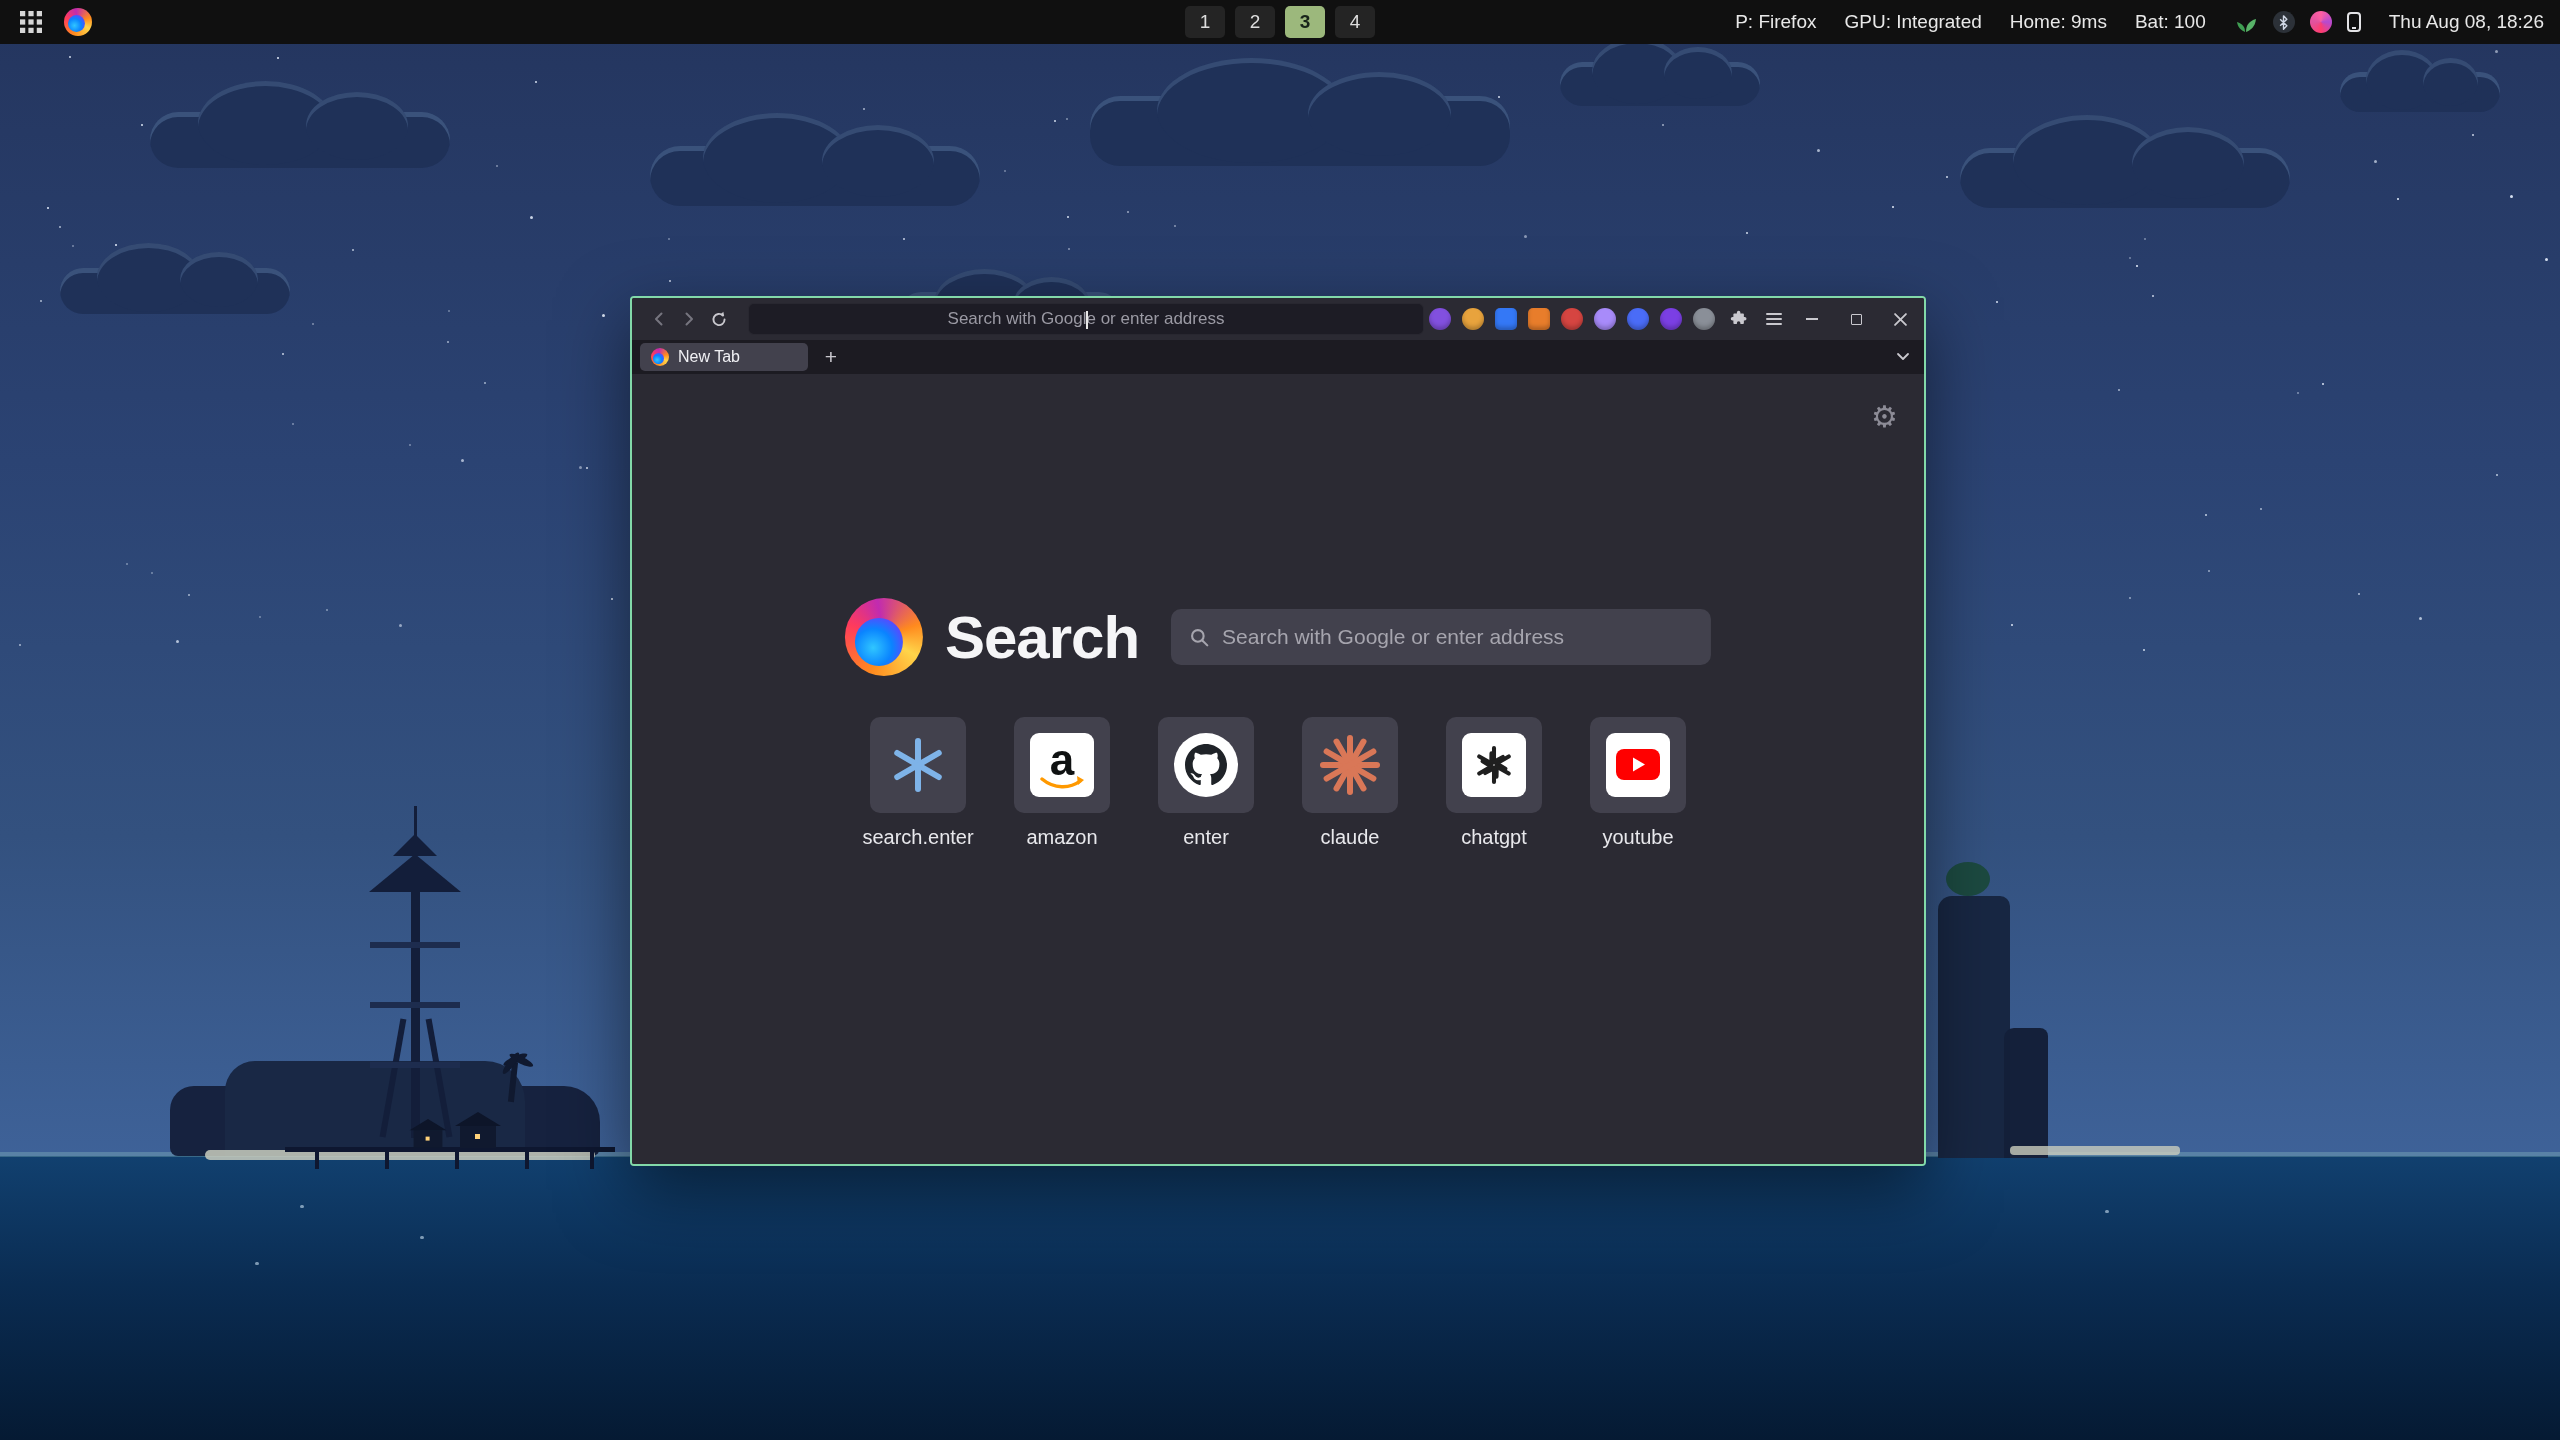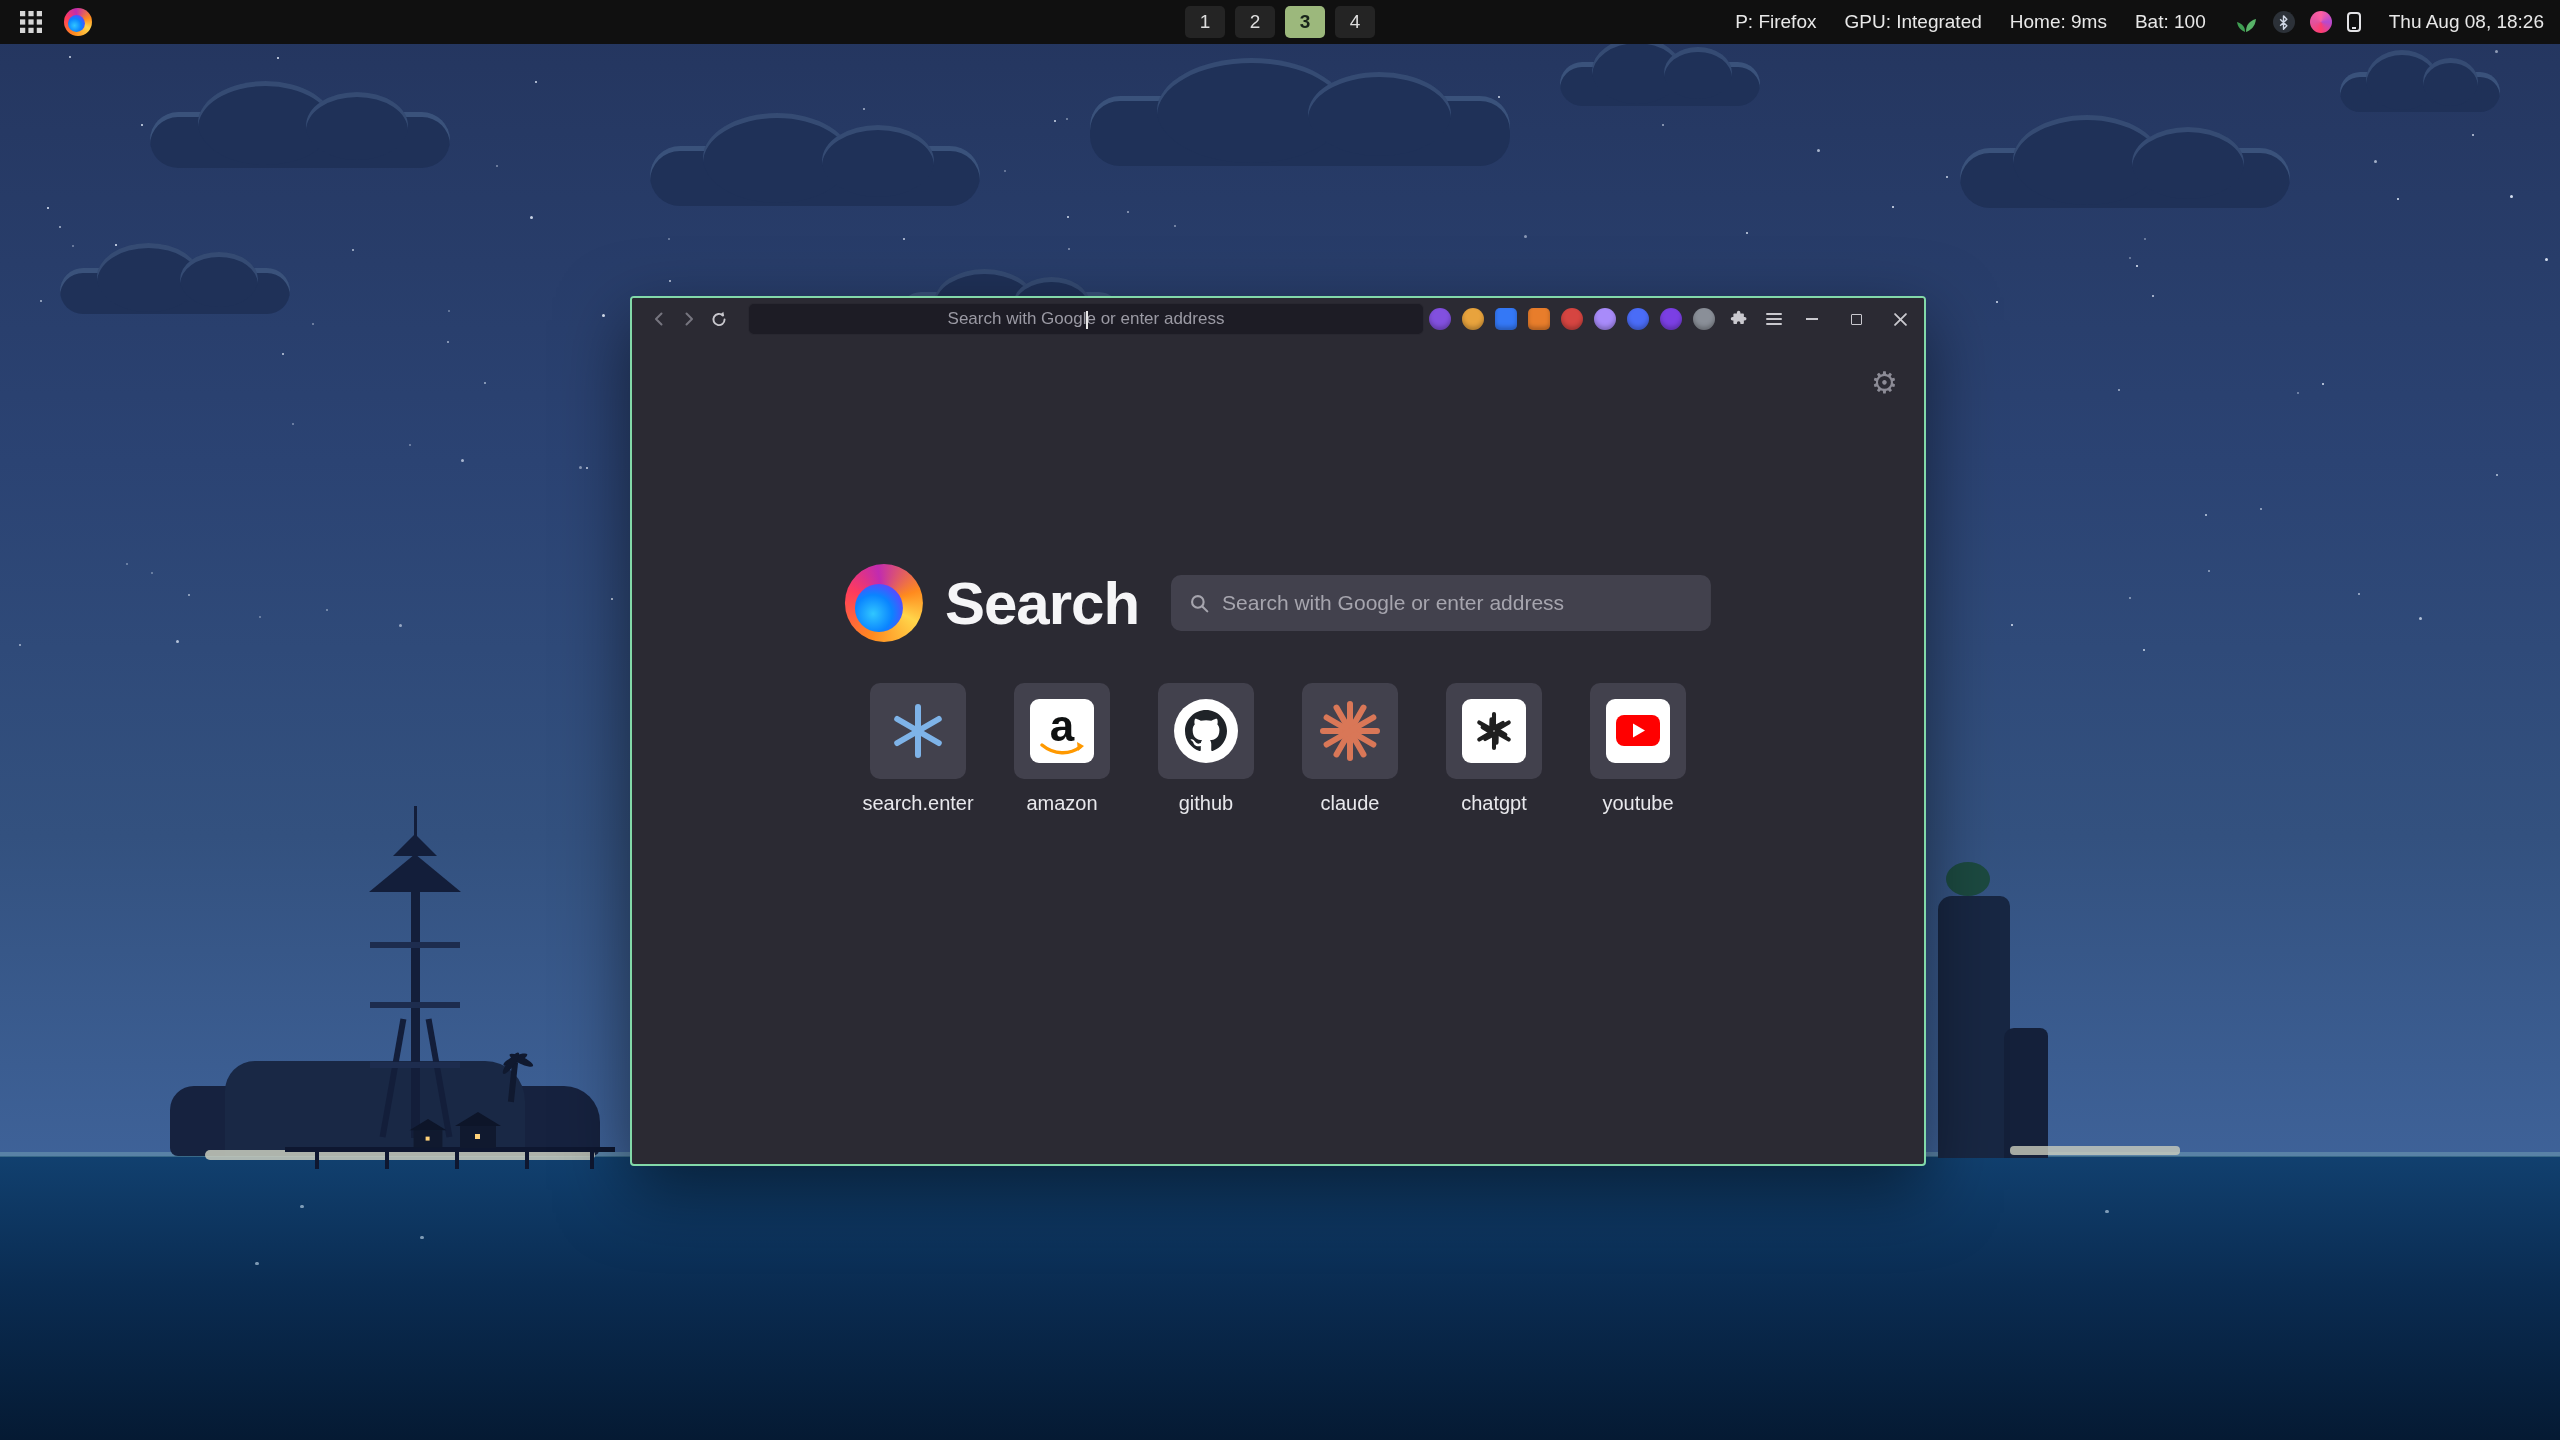--- a/index.html
+++ b/index.html
@@ -431,20 +431,32 @@
           <div class="wc-max"></div>
         </div>
       <div class="wc">
         <svg width="13" height="13" viewBox="0 0 12 12">
           <path d="M1 1l10 10M11 1L1 11" stroke="#c9c8ce" stroke-width="1.7" stroke-linecap="round"></path>
         </svg>
       </div>
     </div>
   </div>
 
+  <div class="tabstrip">
+    <div class="tab">
+      <div class="ff-logo mini"></div>
+      <span>New Tab</span>
+    </div>
+    <div class="newtab-btn">+</div>
+    <div class="alltabs">
+      <svg width="18" height="18" viewBox="0 0 18 18">
+        <path d="M4 7l5 5 5-5" fill="none" stroke="#c9c8ce" stroke-width="1.8" stroke-linecap="round" stroke-linejoin="round"></path>
+      </svg>
+    </div>
+  </div>
 
   <div class="content">
     <div class="gear">⚙</div>
 
     <div class="hero">
       <div class="ff-logo"></div>
       <div class="brand">Search</div>
       <div class="search-pill">
         <svg width="21" height="21" viewBox="0 0 20 20">
           <circle cx="8.5" cy="8.5" r="5.5" fill="none" stroke="#a6a5ae" stroke-width="2"></circle>
@@ -481,21 +493,21 @@
       </div>
 
       <div class="tile">
         <div class="tile-card">
           <div class="card-white" style="width:64px;height:64px;border-radius:50%;">
             <svg width="42" height="42" viewBox="0 0 16 16">
               <path fill="#1f2328" d="M8 0C3.58 0 0 3.58 0 8c0 3.54 2.29 6.53 5.47 7.59.4.07.55-.17.55-.38 0-.19-.01-.82-.01-1.49-2.01.37-2.53-.49-2.69-.94-.09-.23-.48-.94-.82-1.13-.28-.15-.68-.52-.01-.53.63-.01 1.08.58 1.23.82.72 1.21 1.87.87 2.33.66.07-.52.28-.87.51-1.07-1.78-.2-3.64-.89-3.64-3.95 0-.87.31-1.59.82-2.15-.08-.2-.36-1.02.08-2.12 0 0 .67-.21 2.2.82.64-.18 1.32-.27 2-.27s1.36.09 2 .27c1.53-1.04 2.2-.82 2.2-.82.44 1.1.16 1.92.08 2.12.51.56.82 1.27.82 2.15 0 3.07-1.87 3.75-3.65 3.95.29.25.54.73.54 1.48 0 1.07-.01 1.93-.01 2.2 0 .21.15.46.55.38A8.01 8.01 0 0 0 16 8c0-4.42-3.58-8-8-8z"></path>
             </svg>
           </div>
         </div>
-        <div class="tile-label">github</div>
+        <div class="tile-label">enter</div>
       </div>
 
       <div class="tile">
         <div class="tile-card">
           <div class="burst claude">
             <i style="transform:rotate(0deg);"></i>
               <i style="transform:rotate(30deg);"></i>
               <i style="transform:rotate(60deg);"></i>
             <i style="transform:rotate(90deg);"></i>
               <i style="transform:rotate(120deg);"></i>

